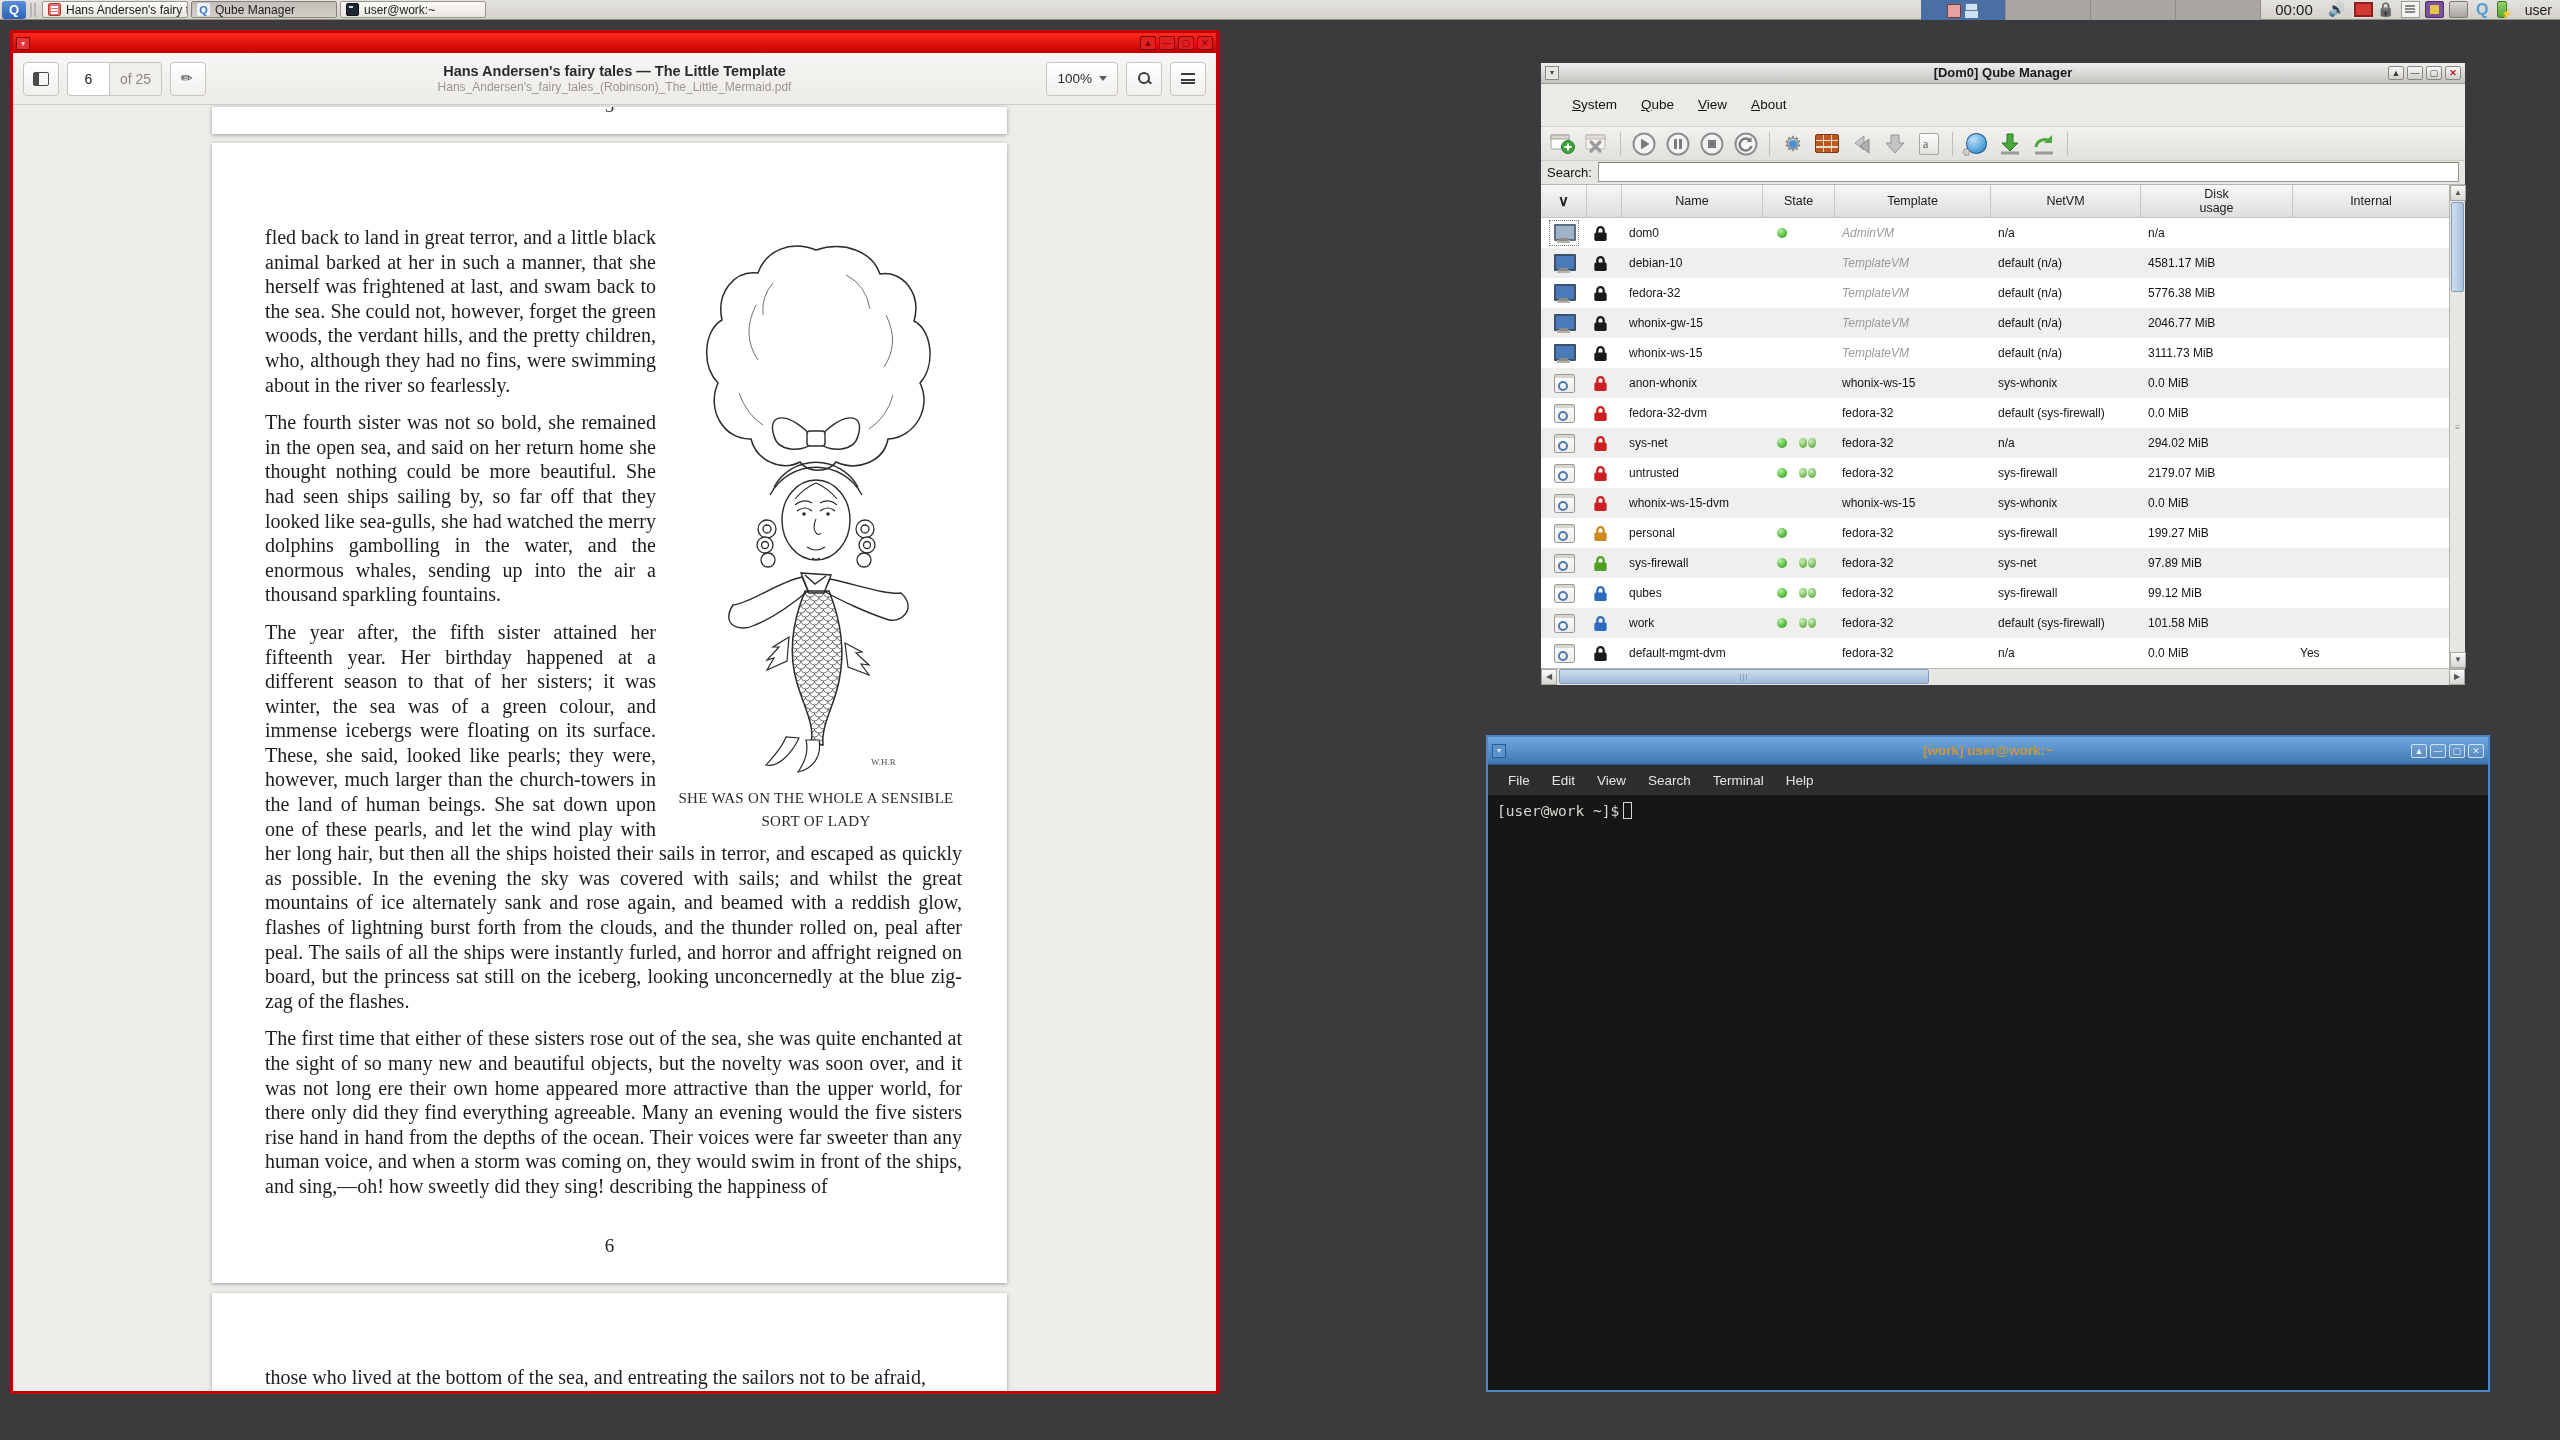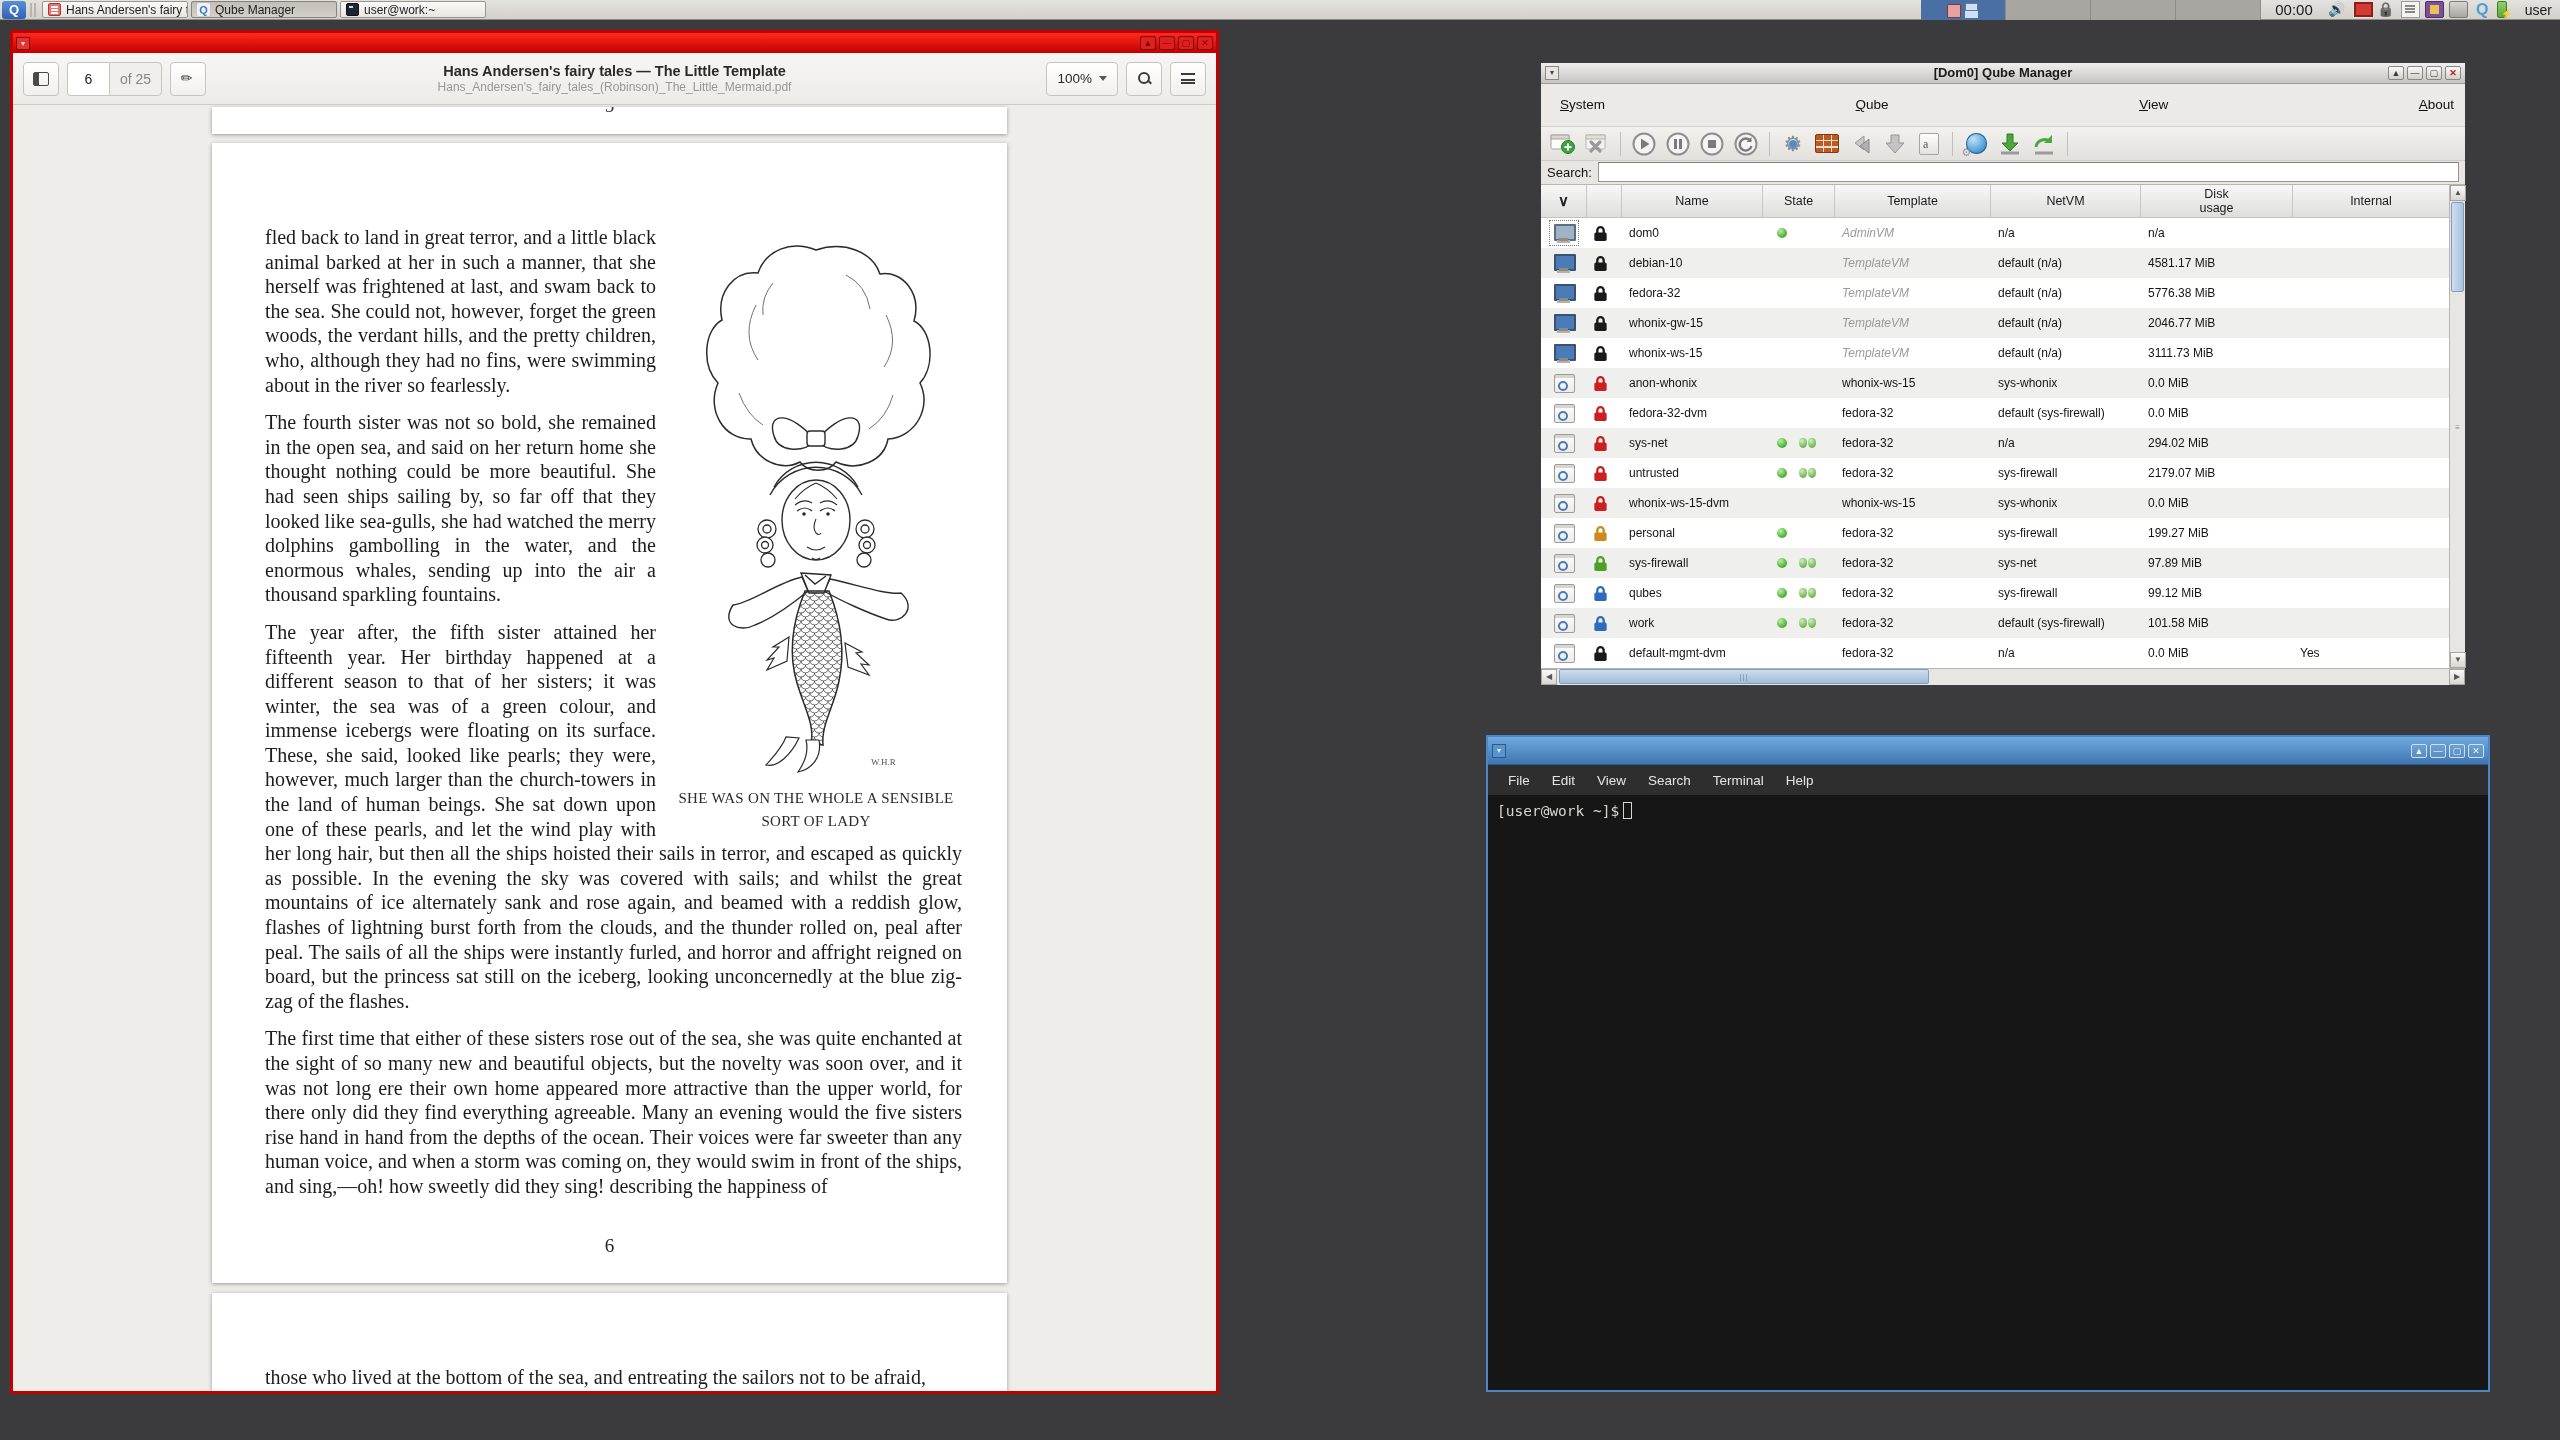--- a/index.html
+++ b/index.html
@@ -107,21 +107,21 @@
   .qmwin { position:absolute; left:1540px; top:62px; width:926px; height:624px;
     border:1px solid #3c3c3c; background:#e8e6e3; box-shadow:inset 0 0 0 1px #cac7c2;
     display:flex; flex-direction:column; }
   .qm-titlebar { height:22px; background:linear-gradient(#f0efee,#c6c4c1);
     border-bottom:1px solid #9e9b96; display:flex; align-items:center; padding:0 4px; position:relative; }
   .qm-titlebar .menu-box { width:14px; height:14px; border:1px solid #8a8781; background:#e8e6e2; font-size:8px; line-height:12px; text-align:center; color:#444; }
   .qm-title { position:absolute; left:0; right:0; text-align:center; font-size:13px; font-weight:bold; color:#1a1a1a; pointer-events:none; }
   .qm-titlebar .wbtn { border:1px solid #8a8781; background:linear-gradient(#fafafa,#d2d0cc); color:#3a3a3a; }
   .qm-titlebar .wbtn.close { color:#c01818; font-weight:bold; }
   .qm-menubar { height:47px; background:#eceae7; border-bottom:1px solid #d5d2cd;
-    display:flex; align-items:center; padding-left:8px; gap:2px;justify-content:space-between; }
+    display:flex; align-items:center; padding-left:20px; gap:2px; }
   .qm-menu { font-size:13.5px; color:#111; padding:4px 11px; display:inline-block; }
   .qm-menu::first-letter { text-decoration:underline; }
   .qm-toolbar { height:36px; background:linear-gradient(#f2f1ef,#e3e1dd); border-bottom:1px solid #cfccc6;
     display:flex; align-items:center; gap:6px; padding:0 8px; }
   .qm-toolbar .sep { width:1px; height:24px; background:#c2bfb9; margin:0 3px; }
   .tbtn { width:28px; height:28px; display:flex; align-items:center; justify-content:center; position:relative; }
   .gi { font-size:21px; color:#8e8e8e; line-height:1; }
   .globe { width:21px; height:21px; border-radius:50%; background:radial-gradient(circle at 35% 30%, #bfe2f8, #5aa7dd 55%, #2a6aa8); box-shadow:inset 0 0 0 1px #2a5f95; position:relative; }
   .globe::after { content:"⚙"; position:absolute; left:-4px; bottom:-5px; font-size:11px; color:#9a9a9a; }
   .bricks { width:24px; height:19px; border-radius:2px; border:1px solid #7e3a14;
@@ -778,20 +778,21 @@
     <div class="track">
         <div class="thumb">|||</div>
       </div>
     <div class="arr">▶</div>
   </div>
 </div>
 
 <div class="termwin">
   <div class="term-titlebar">
     <div class="menu-box">▾</div>
+    <div class="term-title">[work] user@work:~</div>
     <div class="winbtns">
       <div class="wbtn">▲</div>
       <div class="wbtn">—</div>
       <div class="wbtn">▢</div>
       <div class="wbtn">✕</div>
     </div>
   </div>
   <div class="term-menubar">
     <span class="term-menu">File</span>
     <span class="term-menu">Edit</span>

